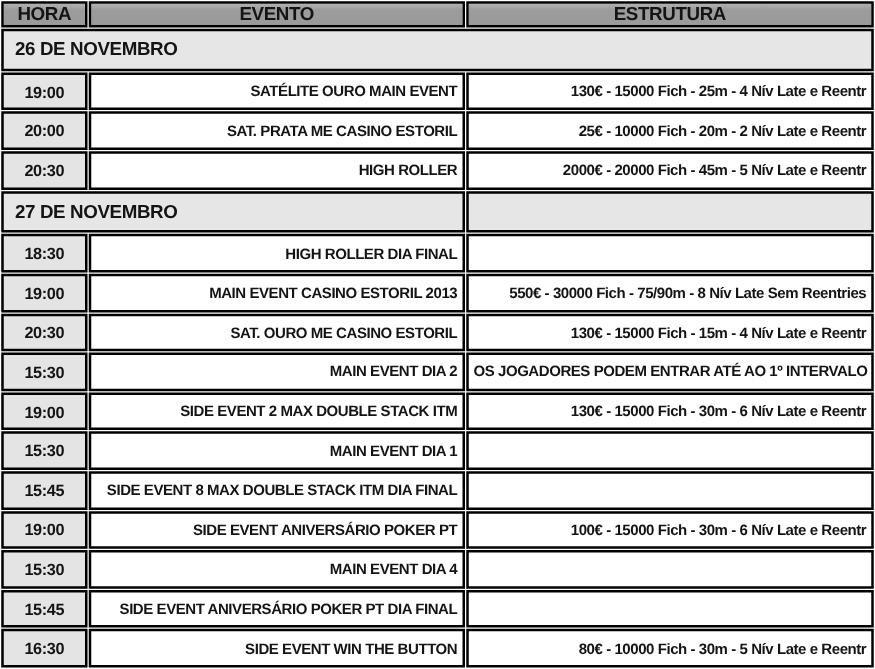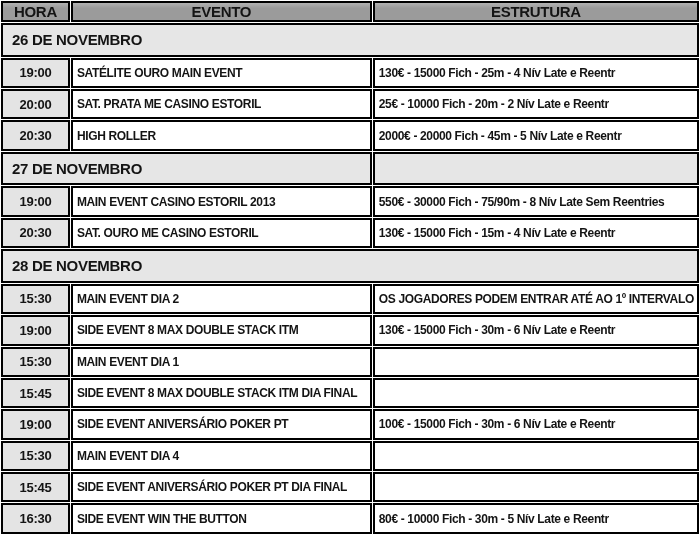--- a/index.html
+++ b/index.html
@@ -57,21 +57,21 @@
     letter-spacing: -0.3px;
     text-align: center;
     color: #141414;
     margin-top: 38px;
   }
   td.evento-cell, td.estrutura-cell {
     background: #ffffff;
     font-size: 12px;
     font-weight: bold;
     letter-spacing: -0.35px;
-    text-align: left;
+    text-align: right;
     color: #141414;
   }
 </style>
 </head>
 <body>
 
 <div class="page">
   <table class="schedule">
     <colgroup>
       <col class="c-hora">
@@ -102,40 +102,42 @@
         <tr>
           <td class="hora-cell">20:30</td>
           <td class="evento-cell">HIGH ROLLER</td>
           <td class="estrutura-cell">2000€ - 20000 Fich - 45m - 5 Nív Late e Reentr</td>
         </tr>
         <tr>
           <td class="section-cell" colspan="2">27 DE NOVEMBRO</td>
           <td class="section-cell"></td>
         </tr>
         <tr>
+          <td class="hora-cell">18:30</td>
+          <td class="evento-cell">HIGH ROLLER DIA FINAL</td>
+          <td class="estrutura-cell"></td>
+        </tr>
+        <tr>
           <td class="hora-cell">19:00</td>
           <td class="evento-cell">MAIN EVENT CASINO ESTORIL 2013</td>
           <td class="estrutura-cell">550€ - 30000 Fich - 75/90m - 8 Nív Late Sem Reentries</td>
         </tr>
         <tr>
           <td class="hora-cell">20:30</td>
           <td class="evento-cell">SAT. OURO ME CASINO ESTORIL</td>
           <td class="estrutura-cell">130€ - 15000 Fich - 15m - 4 Nív Late e Reentr</td>
         </tr>
         <tr>
-          <td class="section-cell" colspan="3">28 DE NOVEMBRO</td>
-        </tr>
-        <tr>
           <td class="hora-cell">15:30</td>
           <td class="evento-cell">MAIN EVENT DIA 2</td>
           <td class="estrutura-cell">OS JOGADORES PODEM ENTRAR ATÉ AO 1º INTERVALO</td>
         </tr>
         <tr>
           <td class="hora-cell">19:00</td>
-          <td class="evento-cell">SIDE EVENT 8 MAX DOUBLE STACK ITM</td>
+          <td class="evento-cell">SIDE EVENT 2 MAX DOUBLE STACK ITM</td>
           <td class="estrutura-cell">130€ - 15000 Fich - 30m - 6 Nív Late e Reentr</td>
         </tr>
         <tr>
           <td class="hora-cell">15:30</td>
           <td class="evento-cell">MAIN EVENT DIA 1</td>
           <td class="estrutura-cell"></td>
         </tr>
         <tr>
           <td class="hora-cell">15:45</td>
           <td class="evento-cell">SIDE EVENT 8 MAX DOUBLE STACK ITM DIA FINAL</td>

